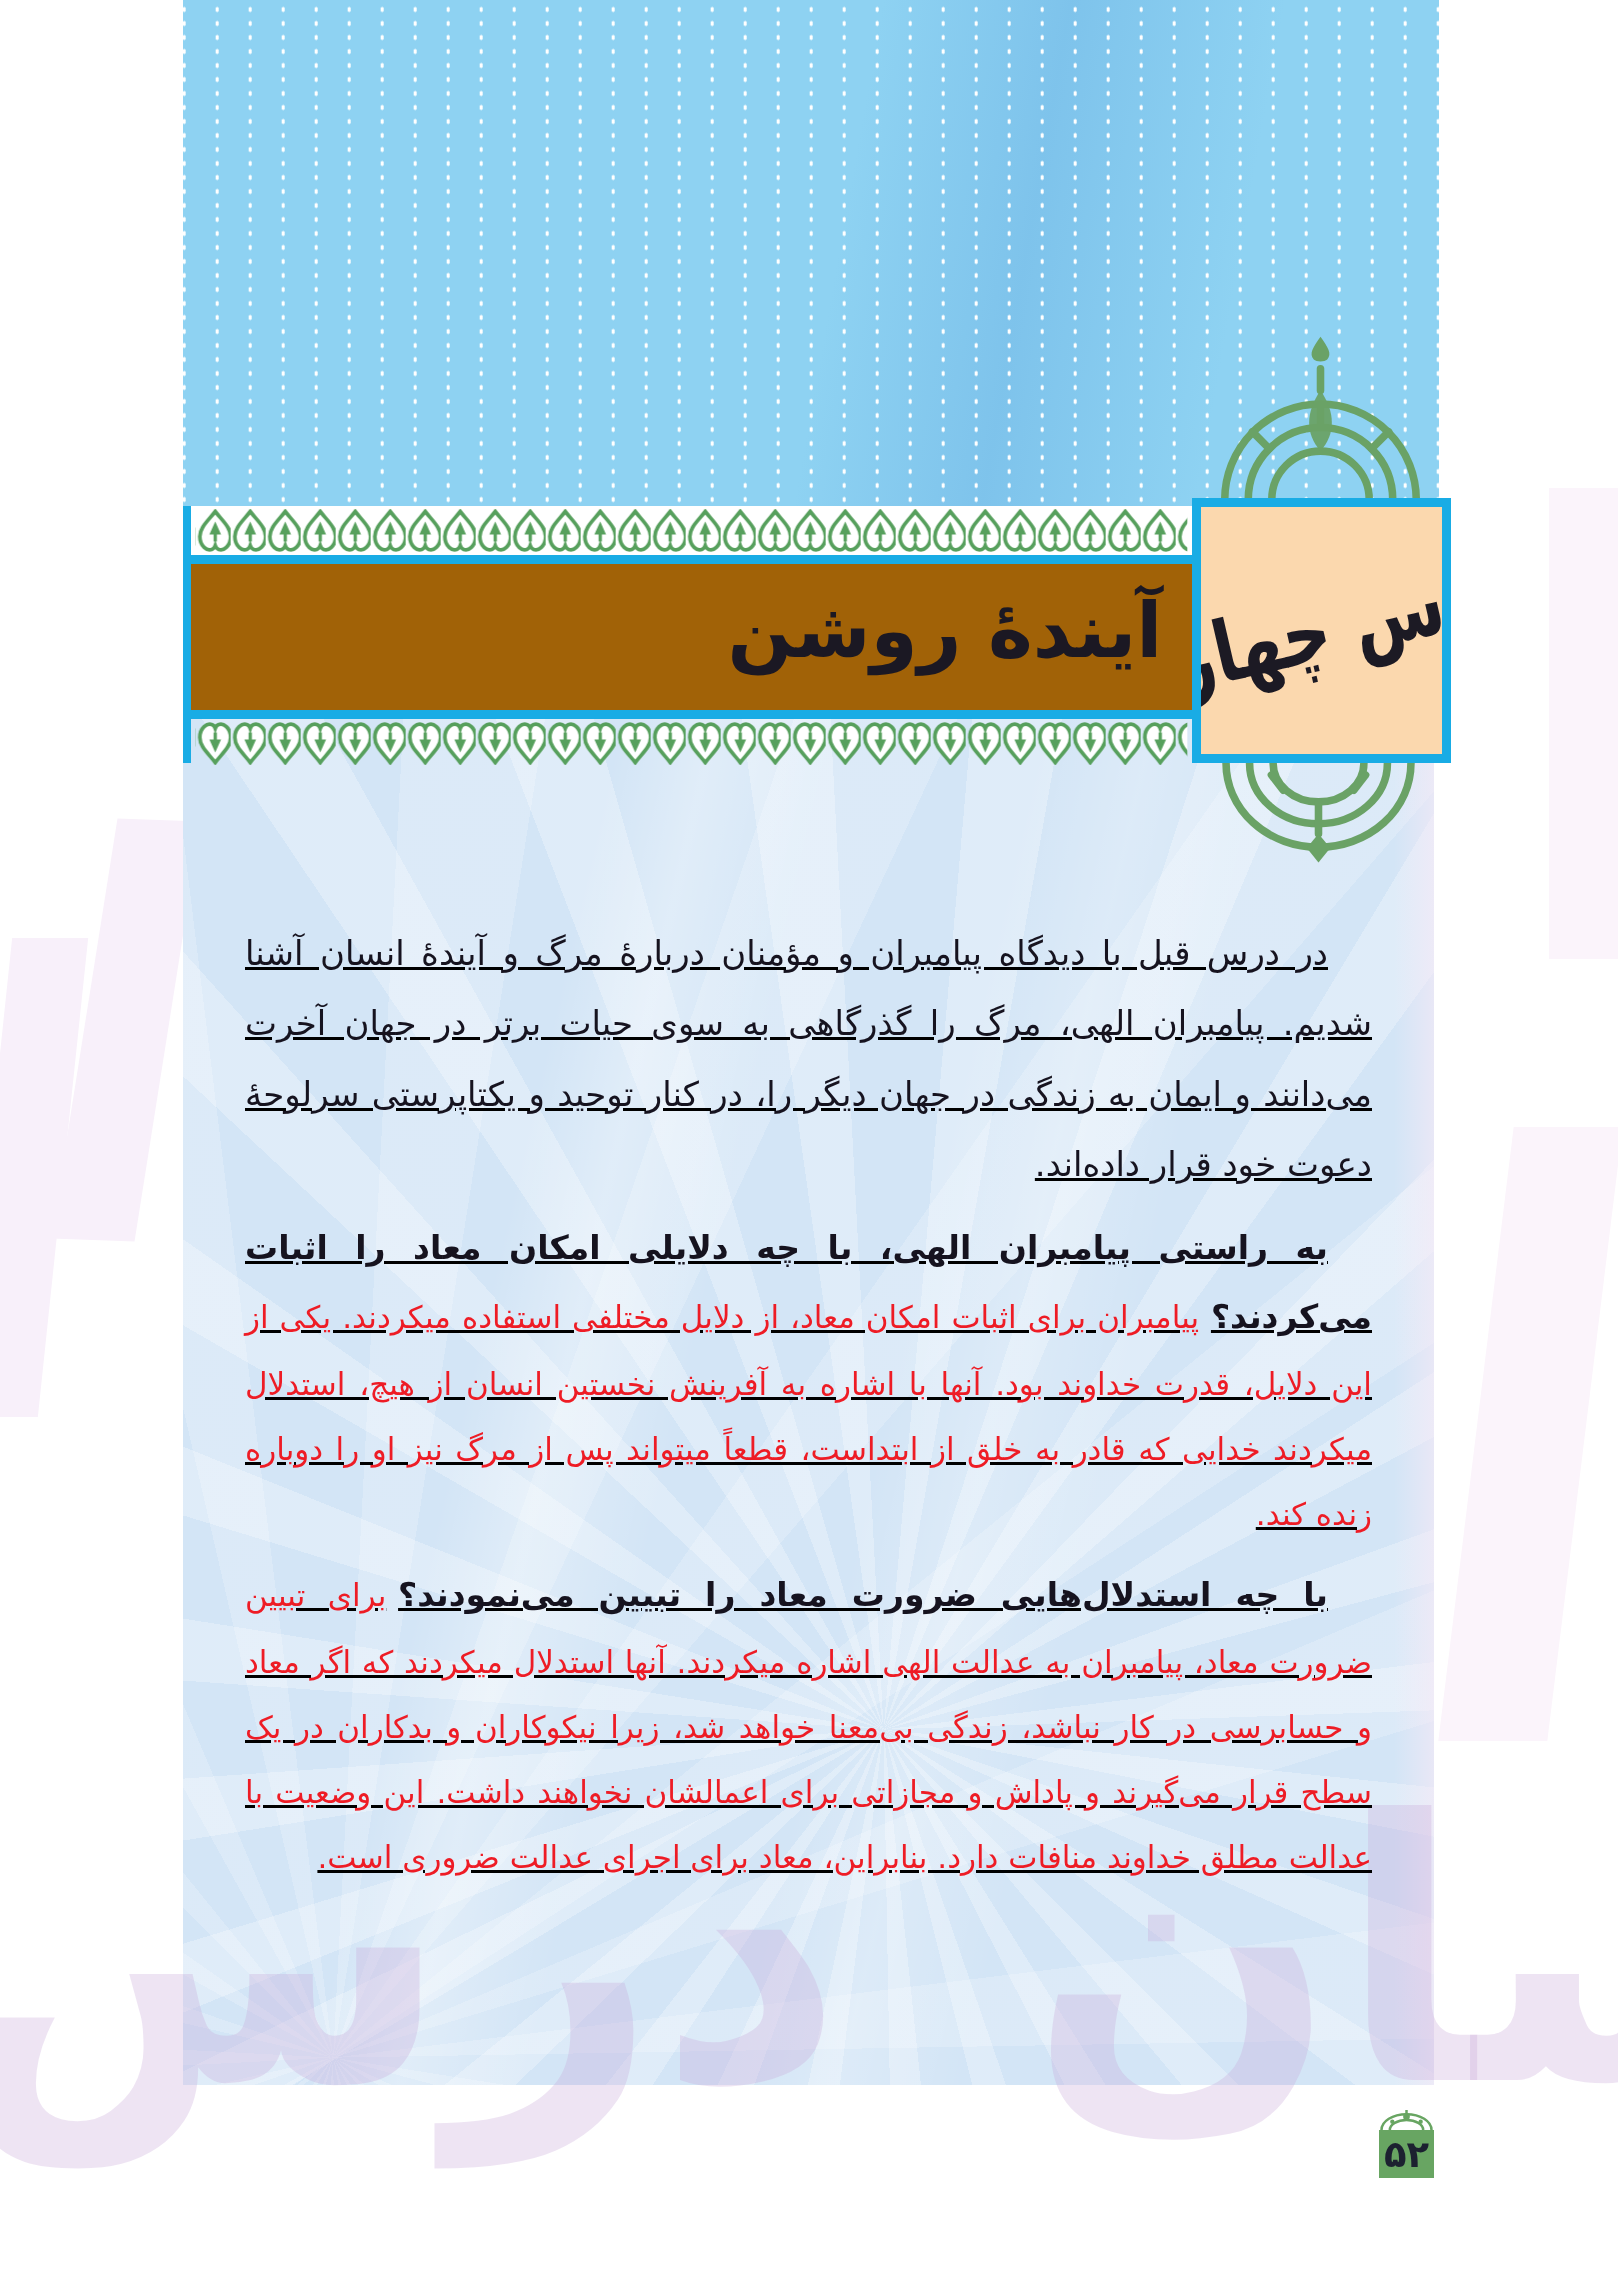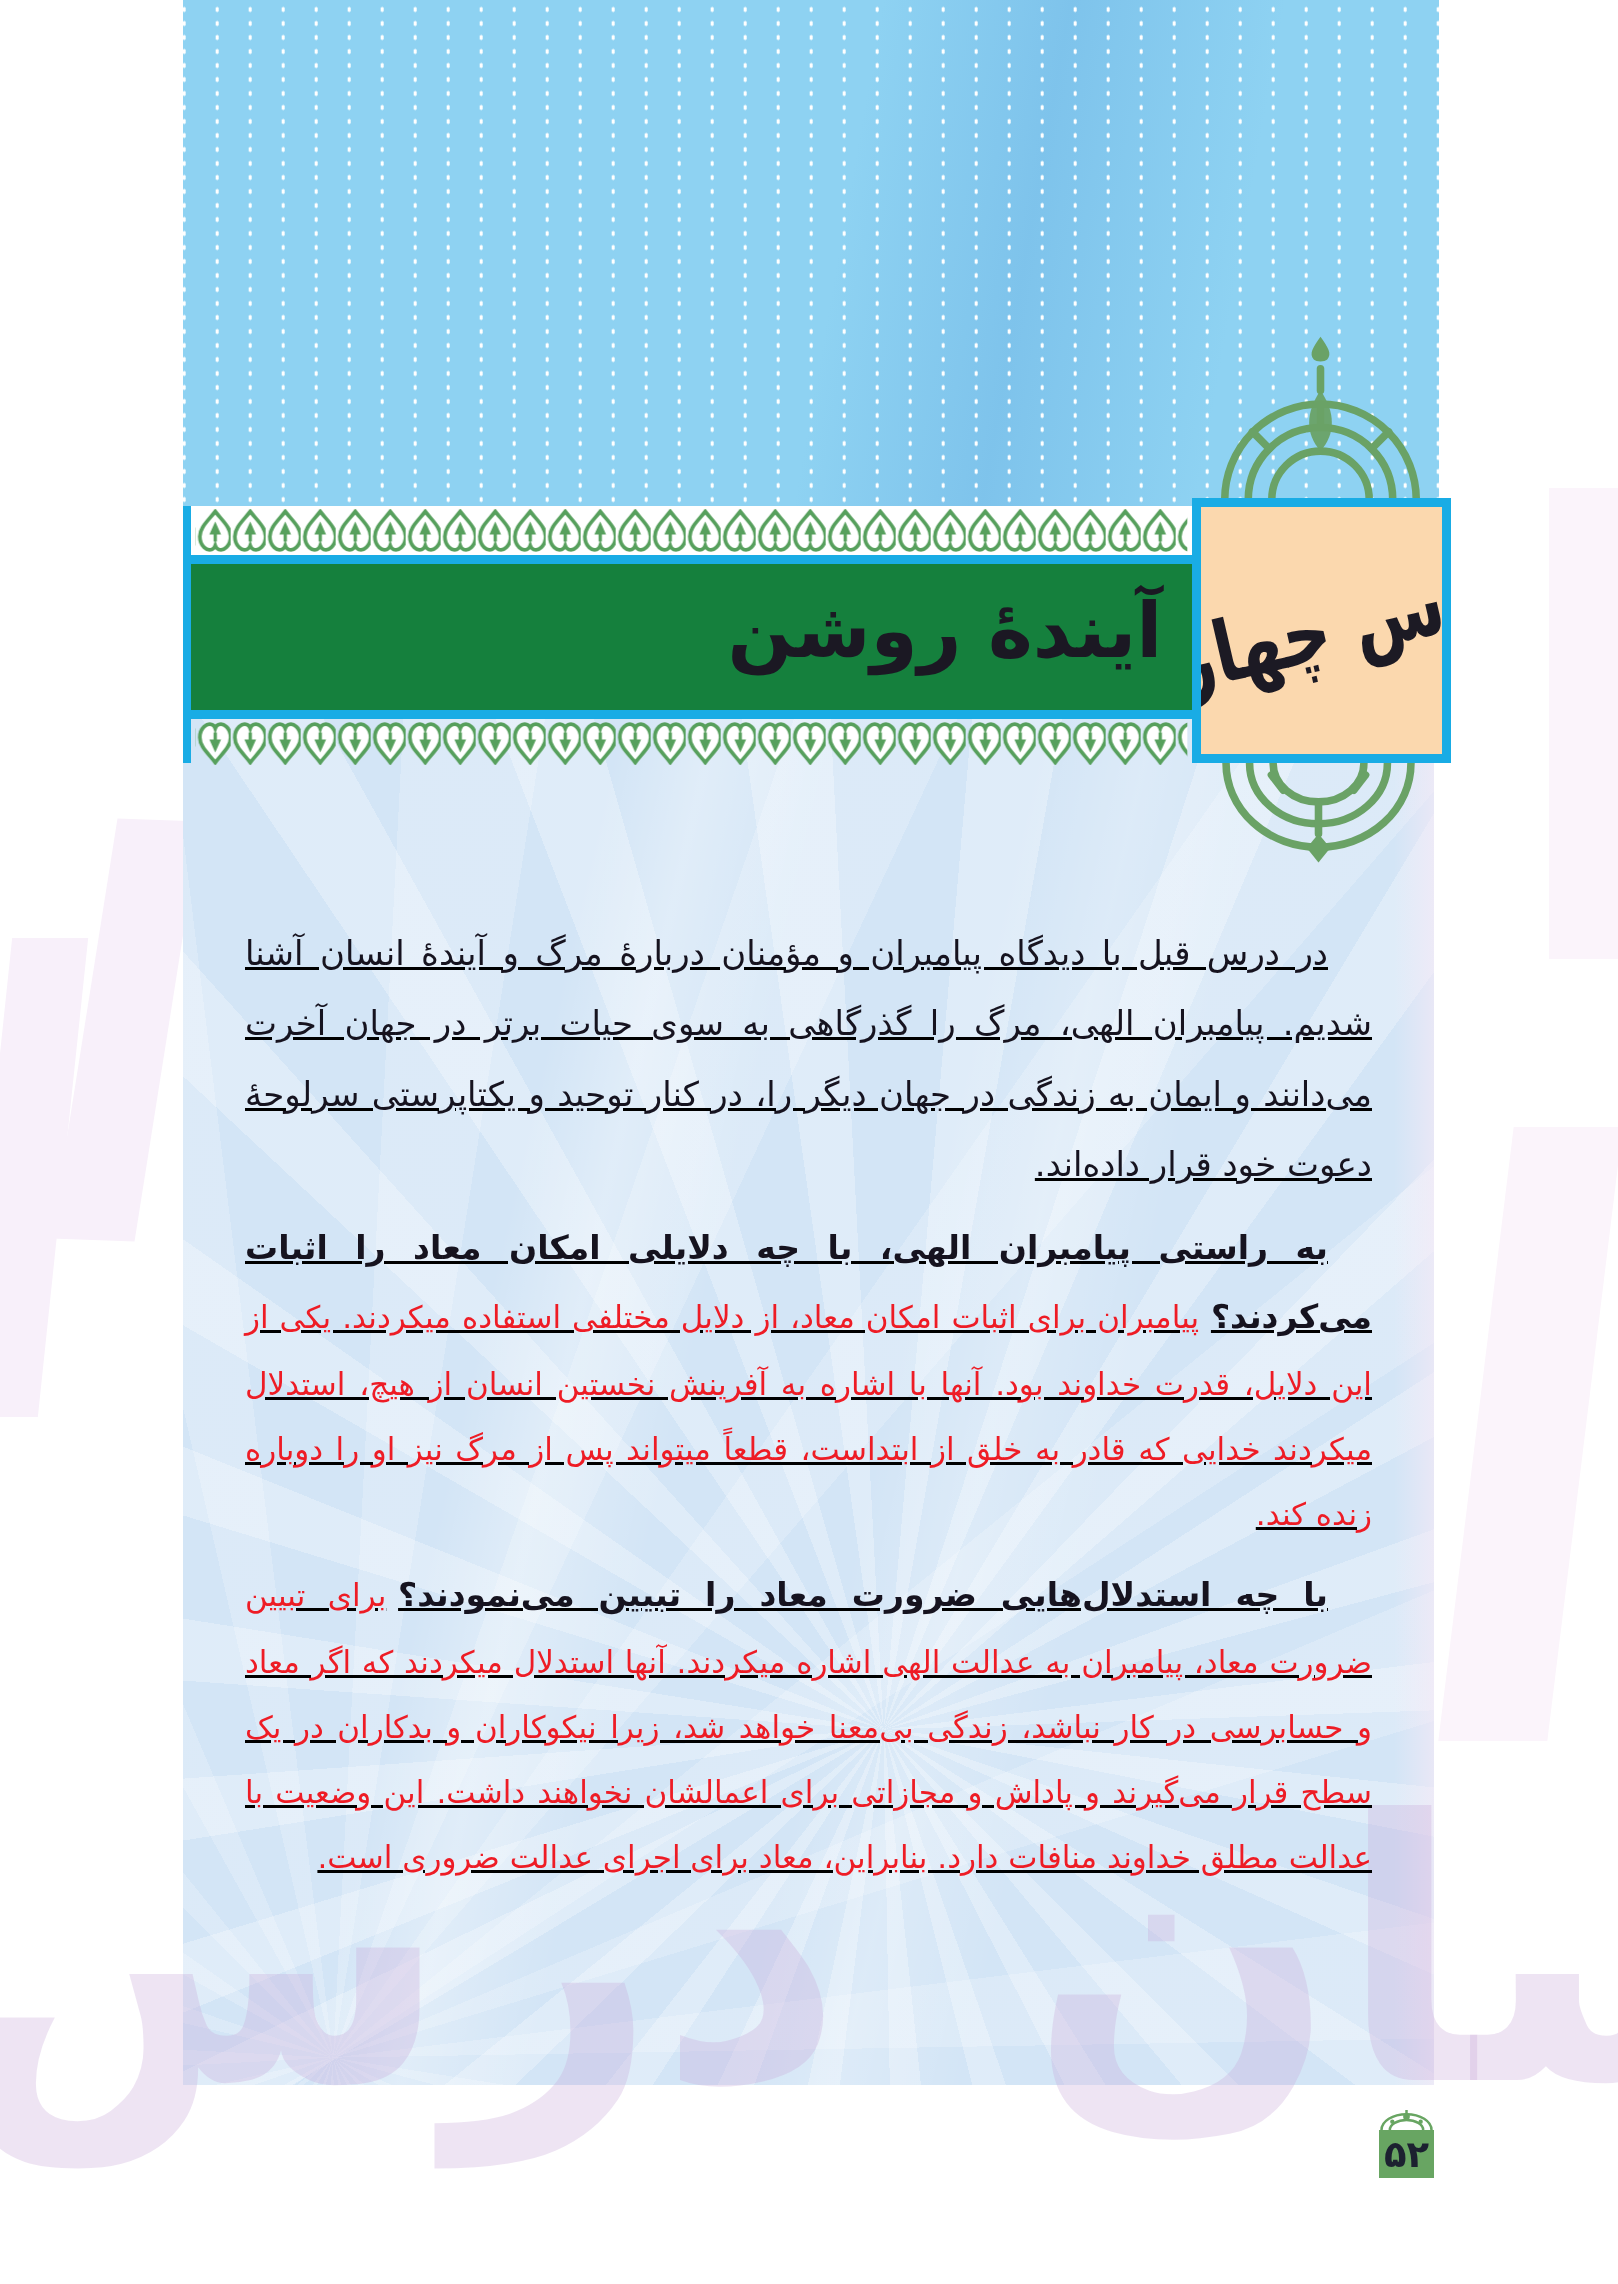--- a/index.html
+++ b/index.html
@@ -54,21 +54,21 @@
   .q-text { color:#16131f; font-weight:bold; font-size:33px; margin-left:11.8px; }
   .a-text { color:#ee1c25;margin-left:13px; }
 
   
   .banner { position:absolute; left:183px; top:506px; width:1009px; height:257px; }
   .banner .v-bar { position:absolute; left:0; top:0; width:8.4px; height:257px; background:#19ace5; }
   .hearts-top   { position:absolute; left:8.4px; top:3.4px;  width:1001px; height:45px; display:block; }
   .cyan-bar-top { position:absolute; left:8.4px; top:49px; width:1001px; height:9.3px; background:#19ace5; }
   .title-area {
     position:absolute; left:8.4px; top:58px; width:1001px; height:146px;
-    background:#15803d; direction:rtl;
+    background:#a16207; direction:rtl;
     display:flex; align-items:center; justify-content:flex-start;
     padding-right:30px;
   }
   .title-area h1 {
     font-size:76px; font-weight:bold; color:#1b1823; letter-spacing:-0.8px;
     line-height:1; padding-bottom:11.8px;
   }
   .cyan-bar-bottom { position:absolute; left:8.4px; top:204px; width:1001px; height:9.3px; background:#19ace5; }
   .hearts-bottom   { position:absolute; left:8.4px; top:214px; width:1001px; height:45px; display:block; }
 

